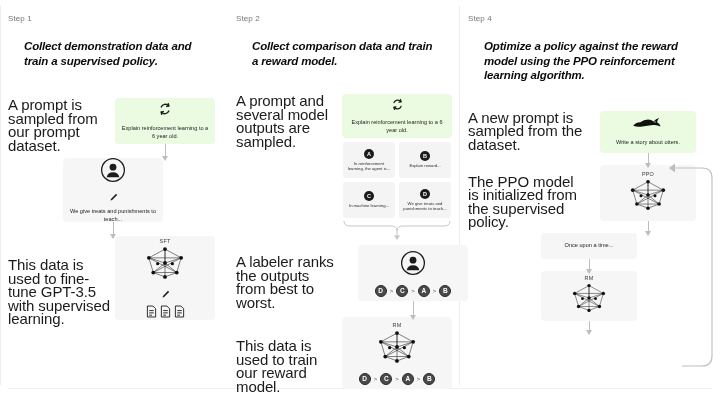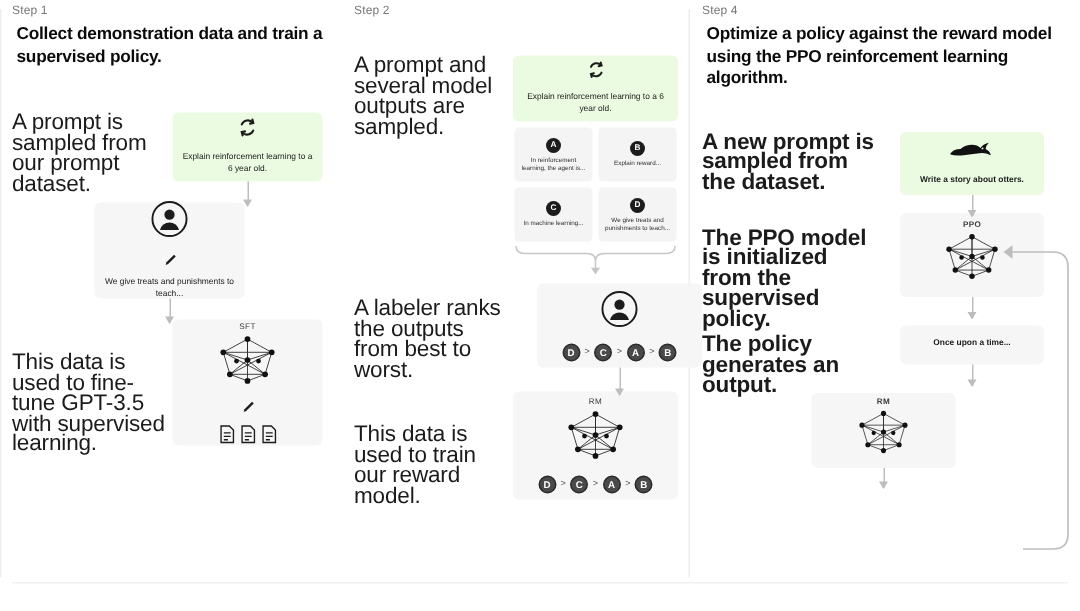--- a/index.html
+++ b/index.html
@@ -18,21 +18,21 @@
   .board {
     position: relative;
     width: 720px;
     height: 407px;
     display: flex;
     box-sizing: border-box;
   }
   .column {
     position: relative;
     box-sizing: border-box;
-    padding: 0 10px 0 8px;
+    padding: 12px 10px 0 8px;
     height: 407px;
   }
   .col1 { width: 228px; }
   .col2 { width: 232px; }
   .col3 { width: 260px; }
   .divider {
     position: absolute;
     top: 6px;
     bottom: 22px;
     width: 1px;
@@ -53,21 +53,22 @@
     color: #767676;
     letter-spacing: 0.1px;
     margin: 2px 0 5px 0;
   }
   .step-title {
     font-size: 11.5px;
     line-height: 14.5px;
     font-weight: bold;
     color: #0b0b0b;
     letter-spacing: -0.15px;
-    margin: 3px;
+    margin: 16px;
+    font-style: italic;
   }
 
   .rows {
     position: relative;
     margin-top: 10px;
   }
   .row {
     display: flex;
     align-items: flex-start;
   }
@@ -315,20 +316,21 @@
             </div>
           </div>
         </div>
       </div>
 
     </div>
   </div>
 
   <div class="column col2">
     <div class="step-label">Step 2</div>
+    <div class="step-title">Collect comparison data and train a reward model.</div>
 
     <div class="rows" style="margin-top:26px;">
 
       <div class="row">
         <div class="caption c2-cap">A prompt and several model outputs are sampled.</div>
         <div class="art">
           <div class="panel-green" style="width:110px;height:44px;">
             <span>
               <svg width="13" height="13" viewBox="0 0 24 24" fill="none" stroke="#1b1b1b" stroke-width="2.4" stroke-linecap="round">
                 <path d="M5.5 8.5 A7.5 7.5 0 0 1 18 6.4"></path>
@@ -431,21 +433,21 @@
         </div>
       </div>
 
     </div>
   </div>
 
   <div class="column col3">
     <div class="step-label">Step 4</div>
     <div class="step-title">Optimize a policy against the reward model using the PPO reinforcement learning algorithm.</div>
 
-    <div class="rows" style="margin-top:28px;font-weight:bold;">
+    <div class="rows" style="margin-top:28px;">
 
       <div class="row">
         <div class="caption c3-cap">A new prompt is sampled from the dataset.</div>
         <div class="art">
           <div class="panel-green" style="width:96px;height:42px;">
             <span>
               <svg width="34" height="14" viewBox="0 0 48 20" fill="#111">
                 <path d="M3 14 q3-5 10-5 q5-4 11-4 q5 0 8 3 q3-4 8-5 q-3 3-3 6 q4 2 5 6 q-6-3-11-2 q-8 1-15 2 q-8 1-13-1 z"></path>
                 <circle cx="34" cy="8.5" r="0.9" fill="#fff"></circle>
               </svg>
@@ -479,21 +481,20 @@
                   <circle cx="40" cy="24" r="2.2"></circle>
                 </g>
               </svg>
             </span>
           </div>
           <div class="arrow" style="height:14px;"></div>
         </div>
       </div>
 
       <div class="row" style="margin-top:-2px;">
-        <div class="caption c3-cap" style="padding-top:6px;">The policy generates an output.</div>
         <div class="art">
           <div class="panel" style="width:96px;height:26px;">
             <div class="panel-text">Once upon a time...</div>
           </div>
           <div class="arrow" style="height:14px;"></div>
         </div>
       </div>
 
       <div class="row" style="margin-top:-2px;">
         <div class="art">

